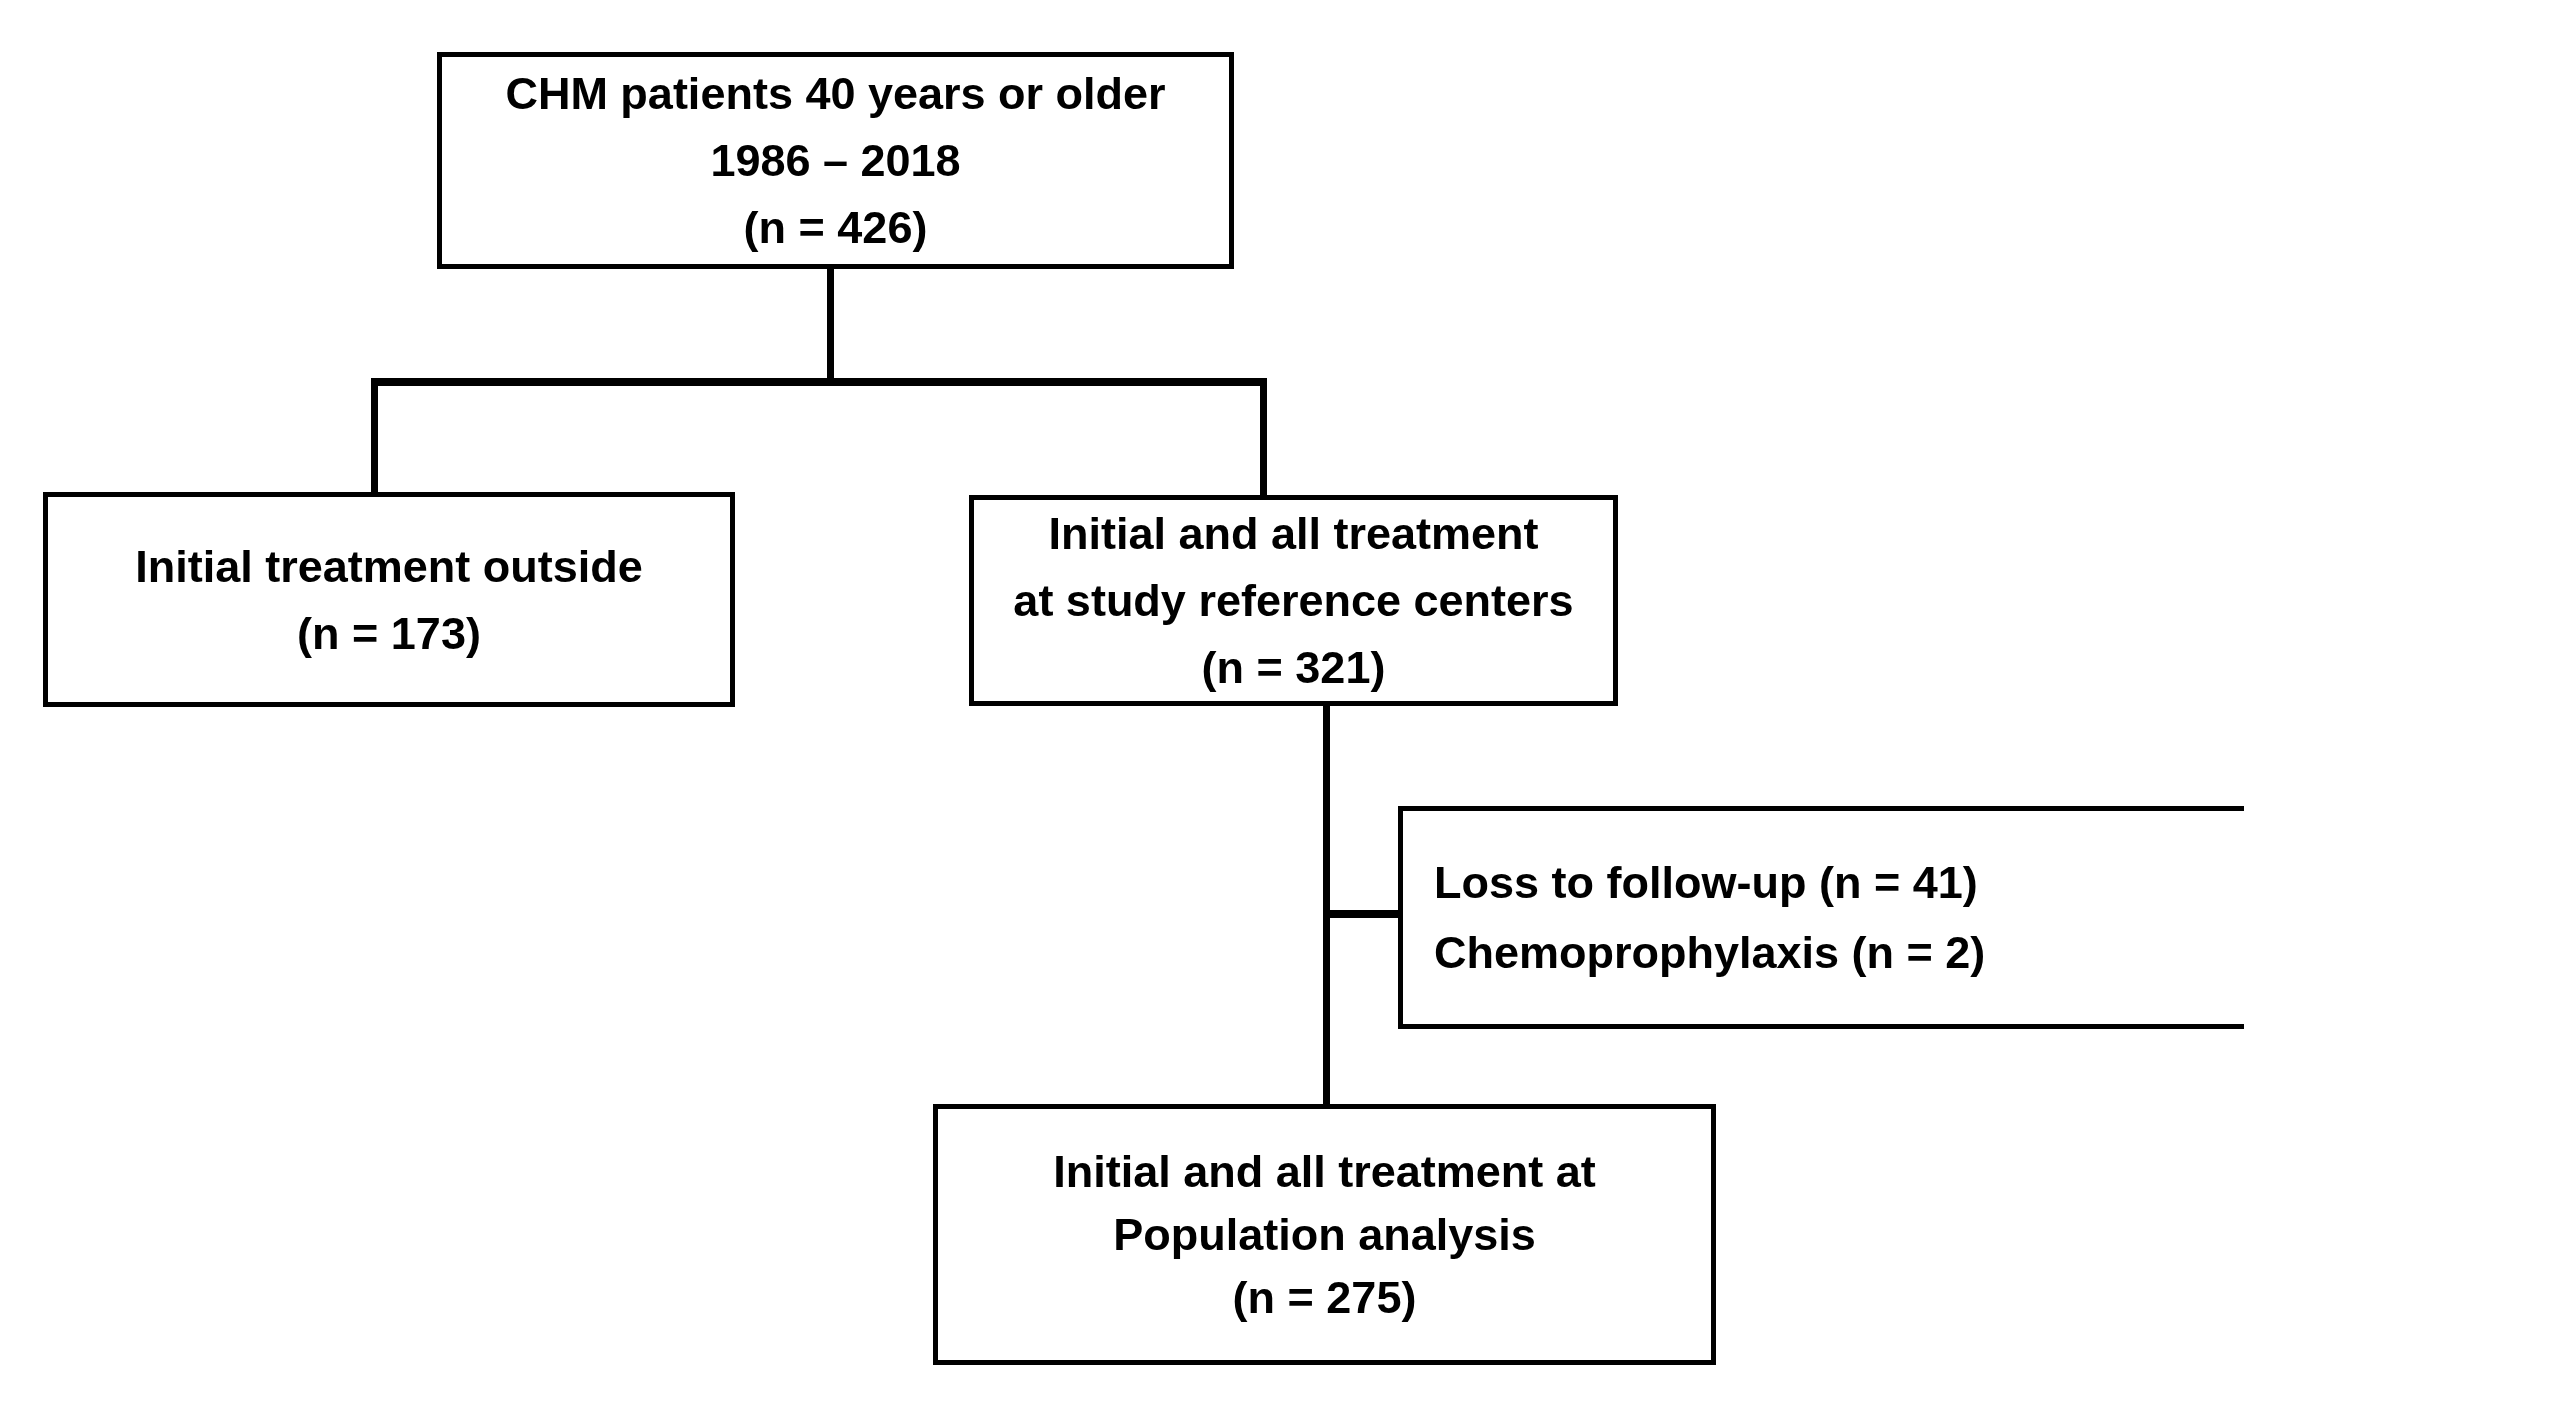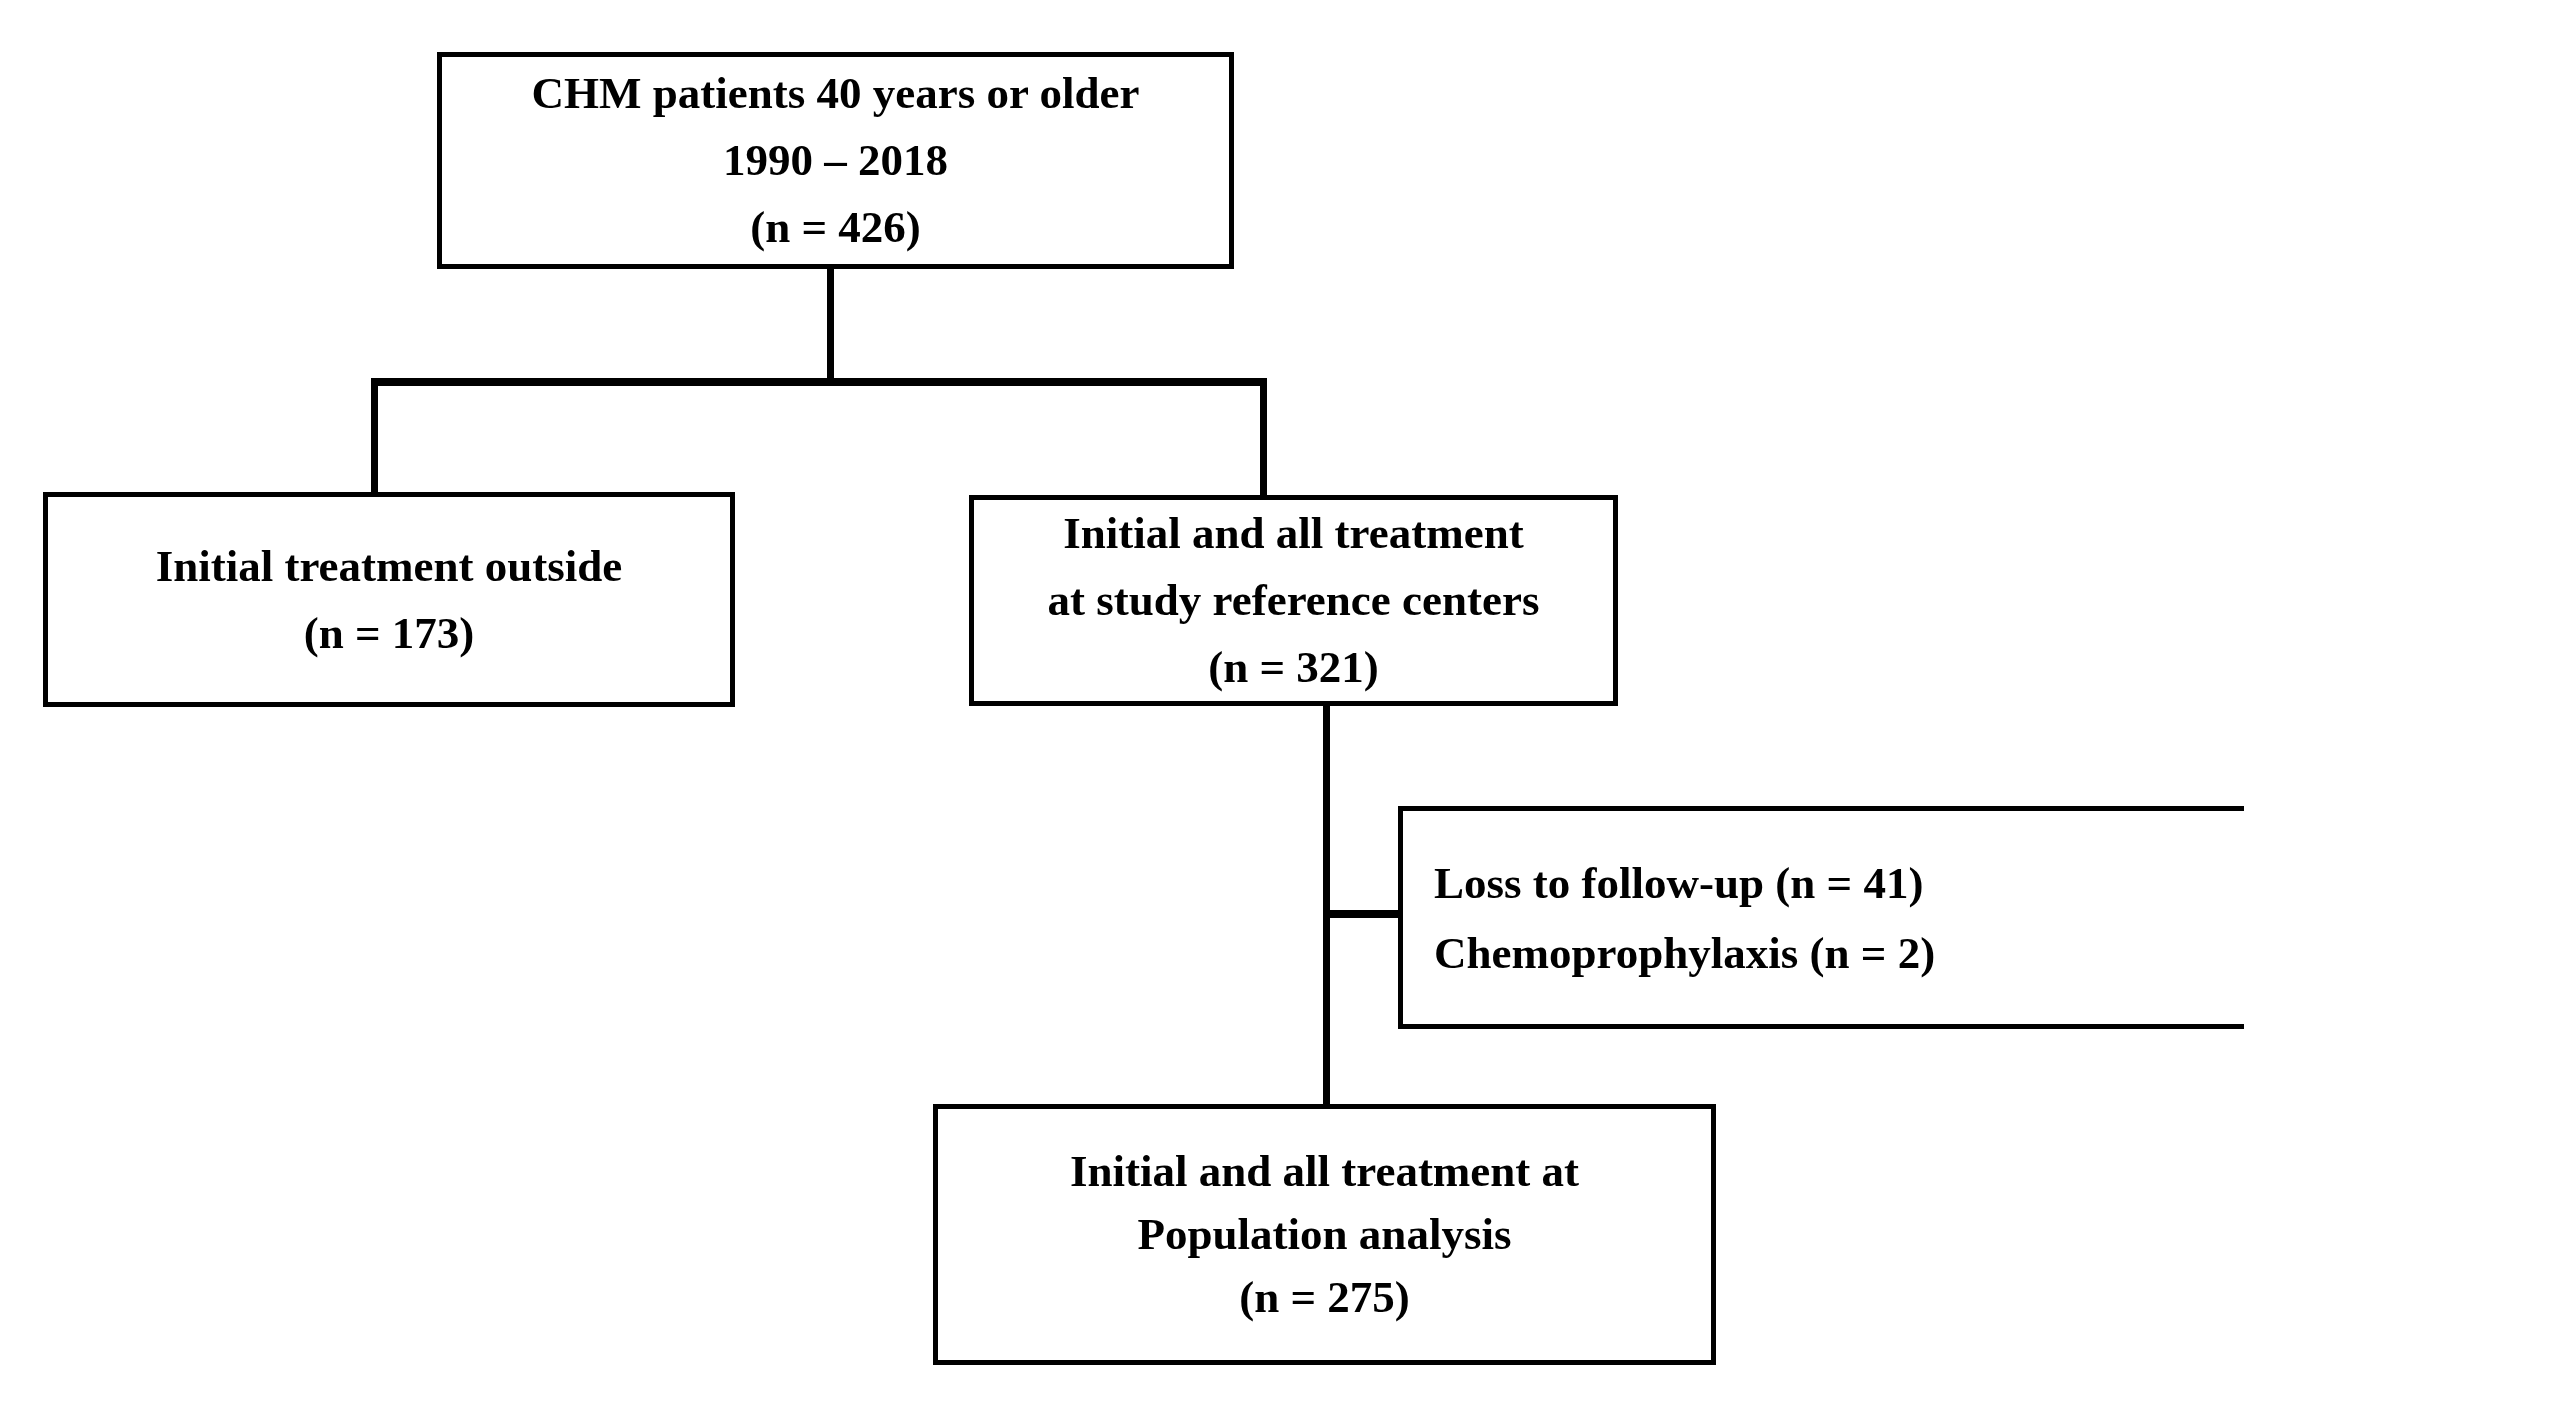--- a/index.html
+++ b/index.html
@@ -5,21 +5,21 @@
   html, body {
     margin: 0;
     padding: 0;
     background: #ffffff;
   }
   .canvas {
     position: relative;
     width: 2244px;
     height: 1423px;
     background: #ffffff;
-    font-family: Liberation Serif, serif;
+    font-family: Liberation Sans, sans-serif;
     font-weight: bold;
     color: #000000;
     overflow: hidden;
   }
   .box {
     position: absolute;
     border: 5.3px solid #000000;
     background: #ffffff;
     box-sizing: border-box;
     display: flex;
@@ -60,21 +60,21 @@
   
   #conn-excl-h   { left: 1323px; top: 910px; width: 80px;  height: 7.7px; }
 </style>
 </head>
 <body>
 
 <div class="canvas">
 
   <div class="box" id="box-top">
     <span class="line">CHM patients 40 years or older</span>
-    <span class="line">1990 – 2018</span>
+    <span class="line">1986 – 2018</span>
     <span class="line">(n = 426)</span>
   </div>
 
   <div class="box" id="box-out">
     <span class="line">Initial treatment outside</span>
     <span class="line">(n = 173)</span>
   </div>
 
   <div class="box" id="box-ref">
     <span class="line">Initial and all treatment</span>

